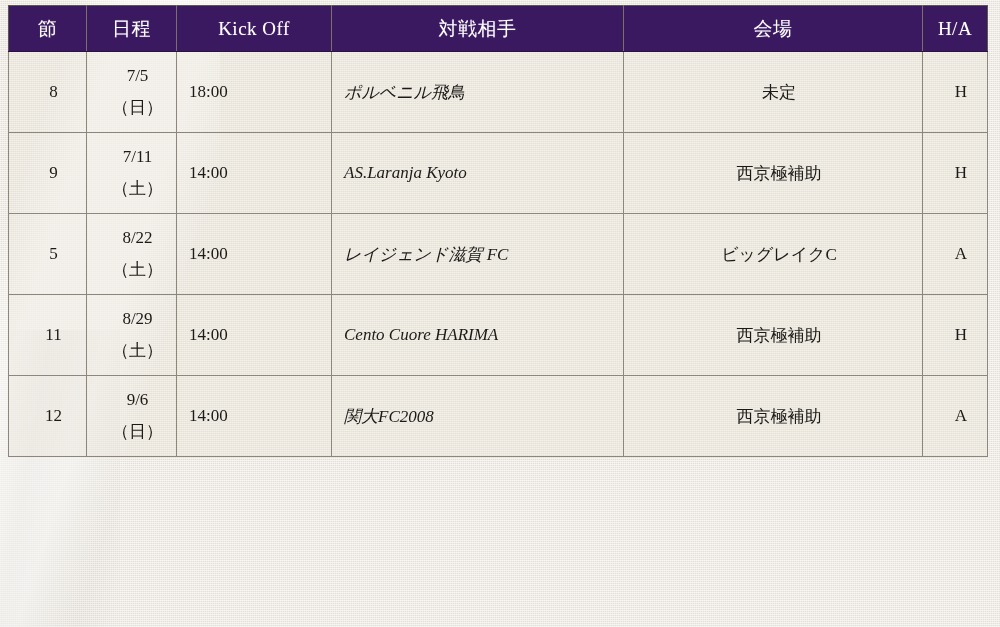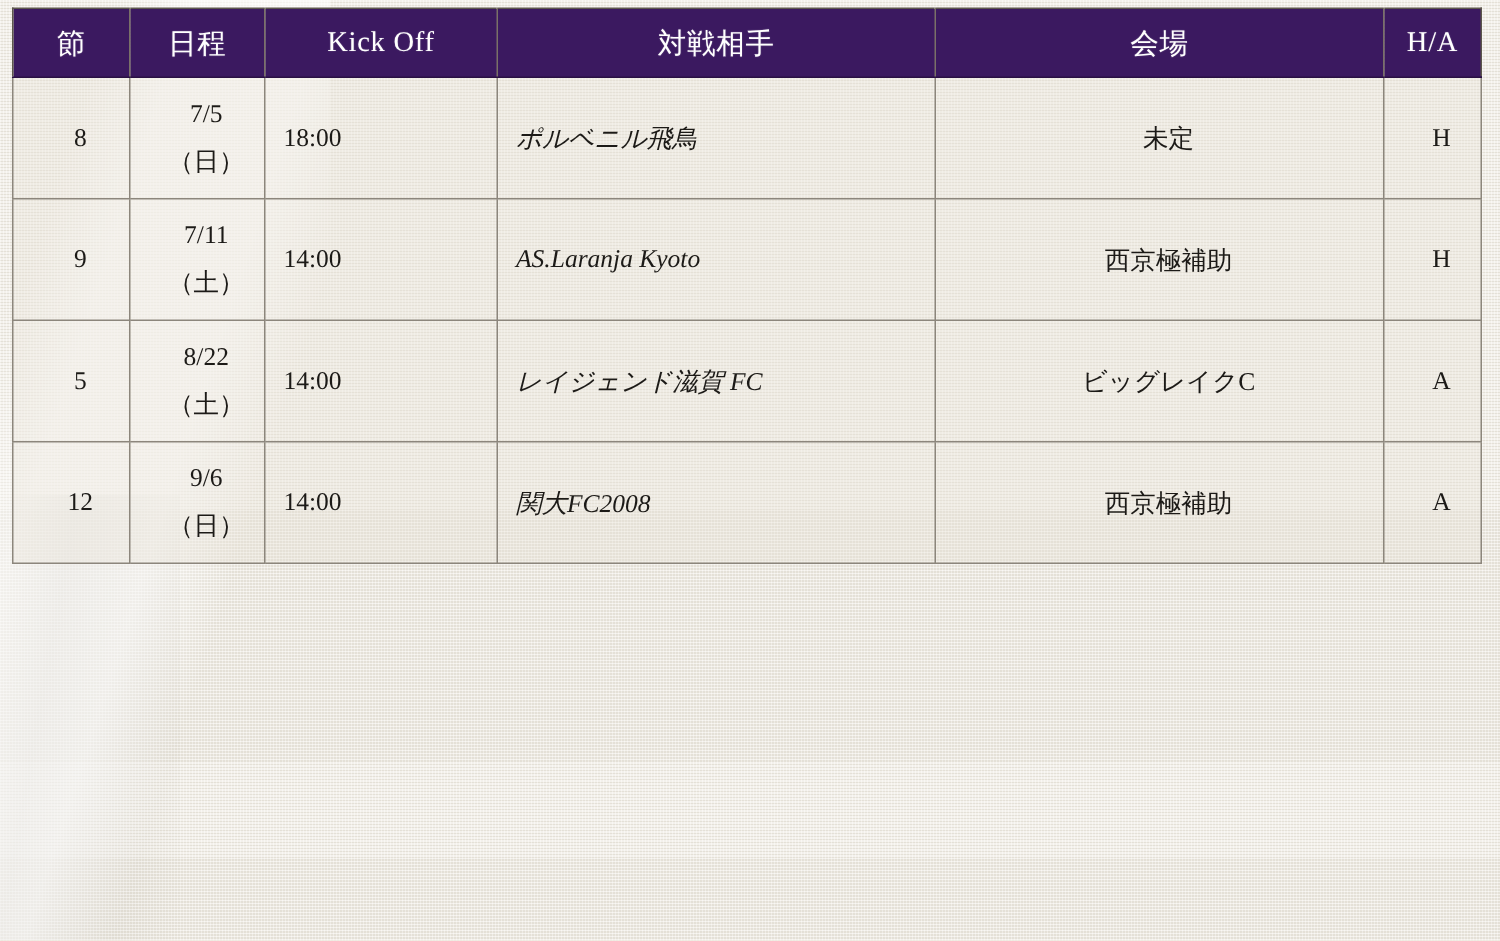--- a/index.html
+++ b/index.html
@@ -173,20 +173,31 @@
           <td class="date">
             <span class="d1">8/22</span>
             <span class="d2">（土）</span>
           </td>
           <td class="kick">14:00</td>
           <td class="opp">レイジェンド滋賀 FC</td>
           <td class="venue">ビッグレイクC</td>
           <td class="ha">A</td>
         </tr>
 
+        <tr>
+          <td class="round">11</td>
+          <td class="date">
+            <span class="d1">8/29</span>
+            <span class="d2">（土）</span>
+          </td>
+          <td class="kick">14:00</td>
+          <td class="opp">Cento Cuore HARIMA</td>
+          <td class="venue">西京極補助</td>
+          <td class="ha">H</td>
+        </tr>
 
         <tr>
           <td class="round">12</td>
           <td class="date">
             <span class="d1">9/6</span>
             <span class="d2">（日）</span>
           </td>
           <td class="kick">14:00</td>
           <td class="opp">関大FC2008</td>
           <td class="venue">西京極補助</td>

